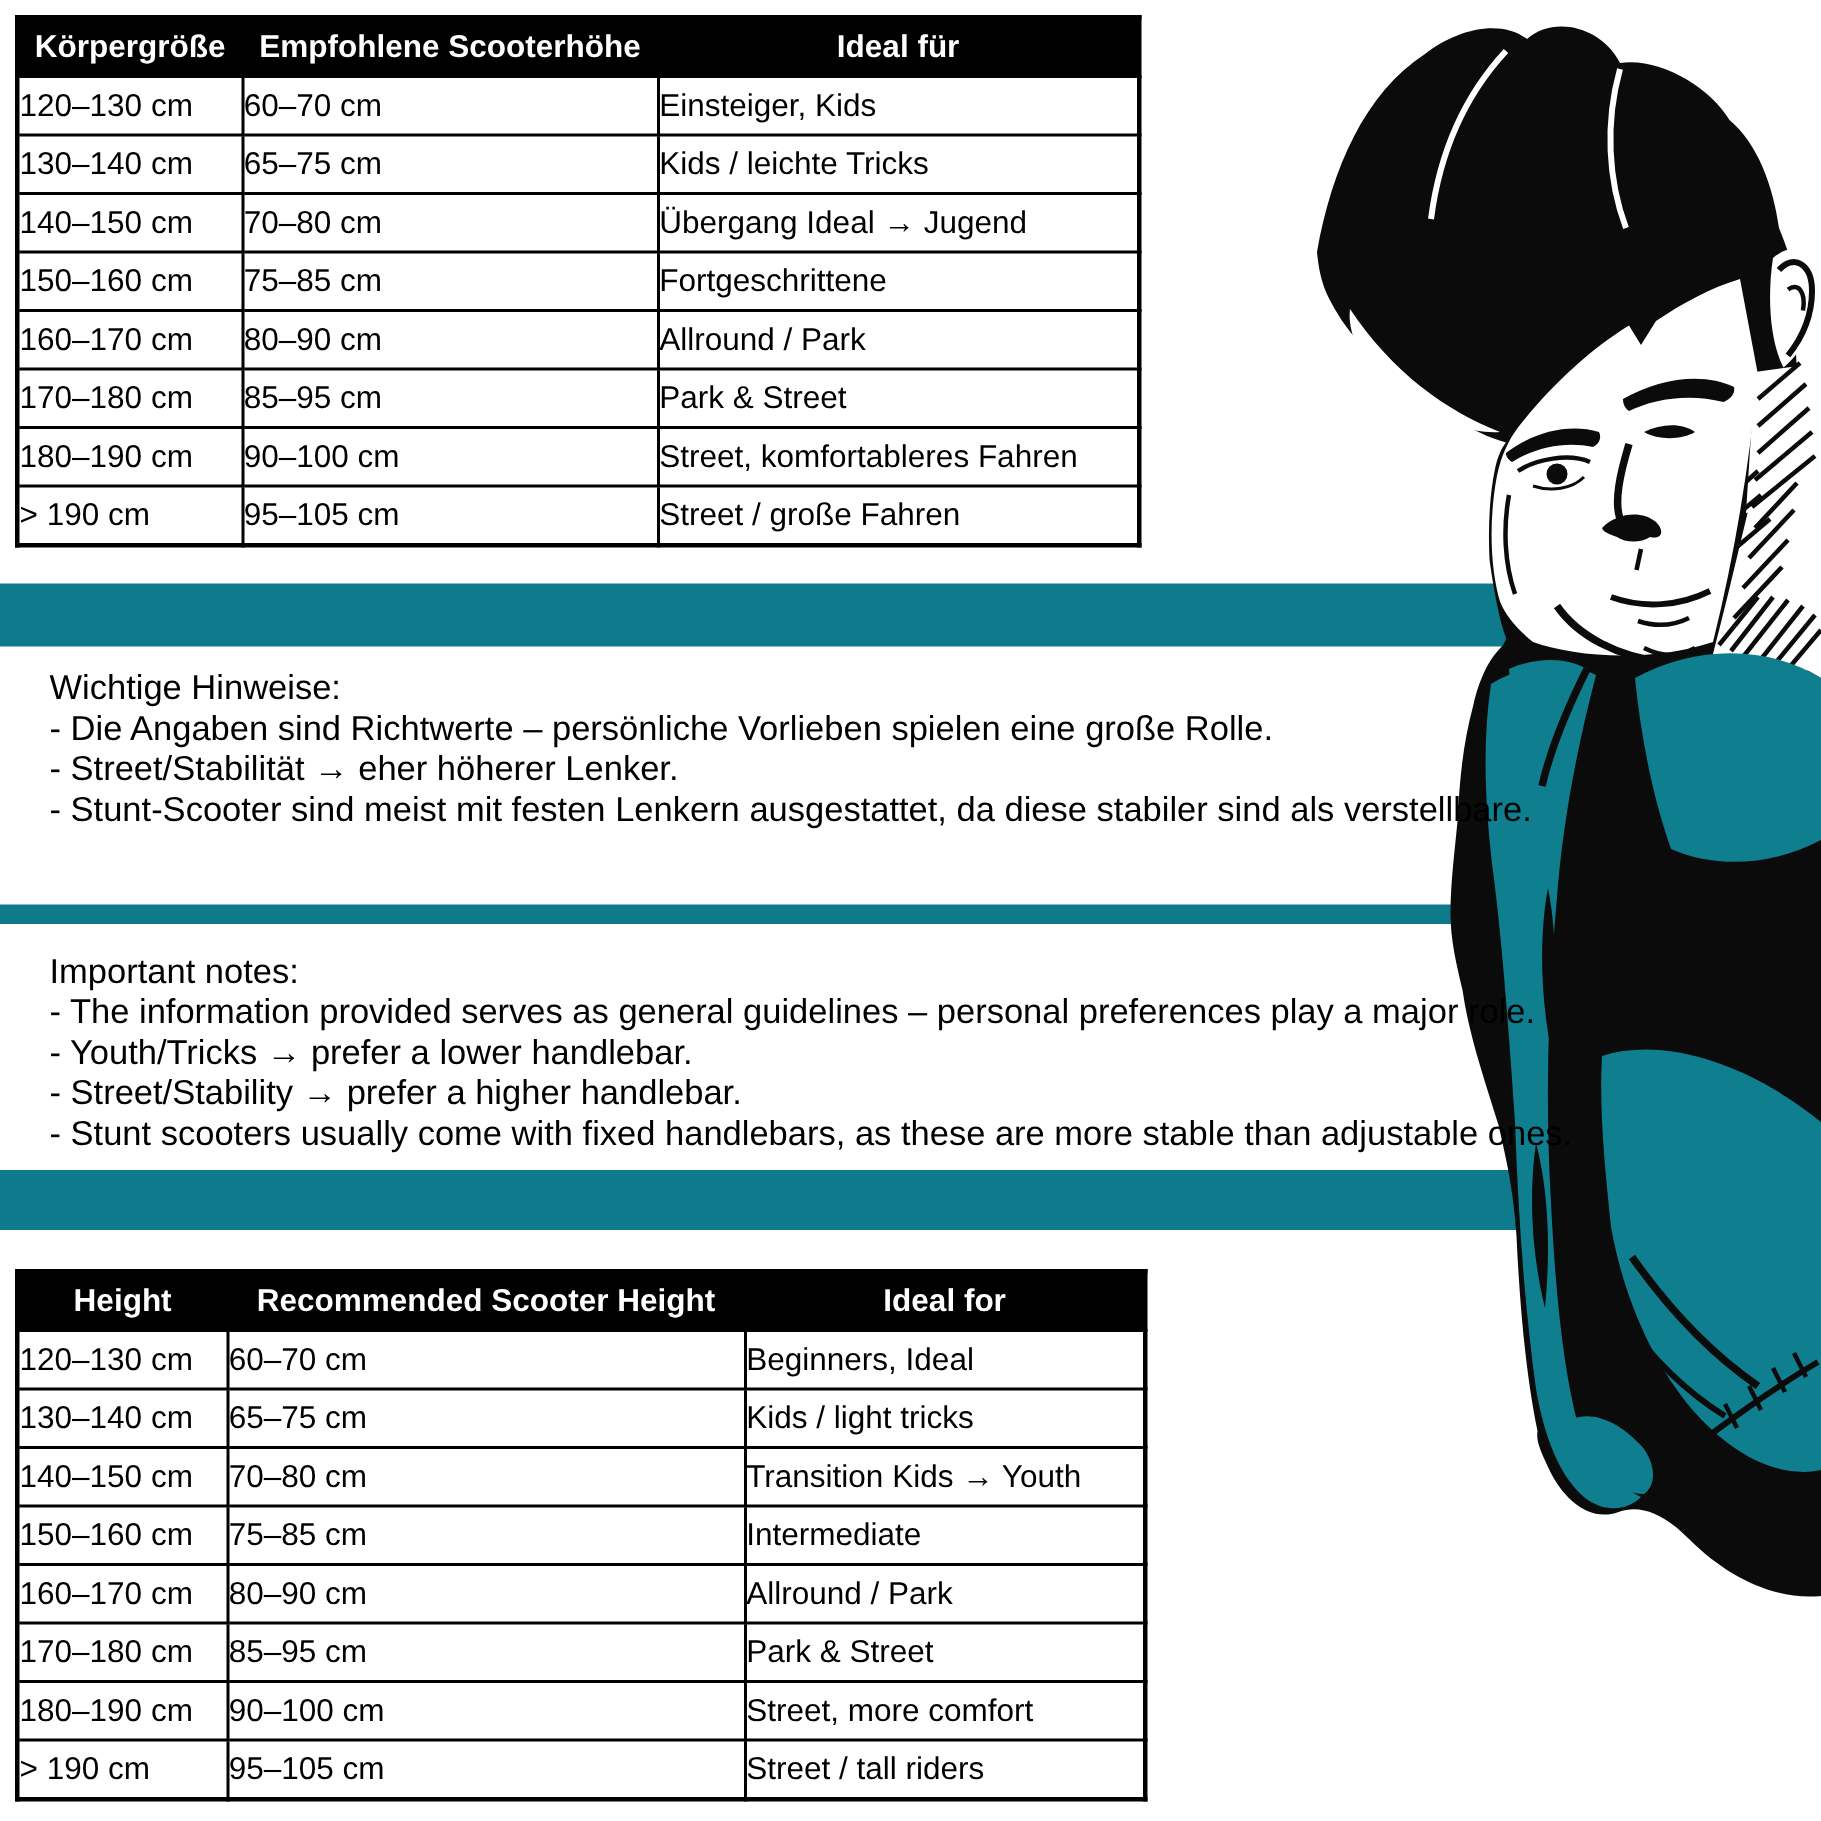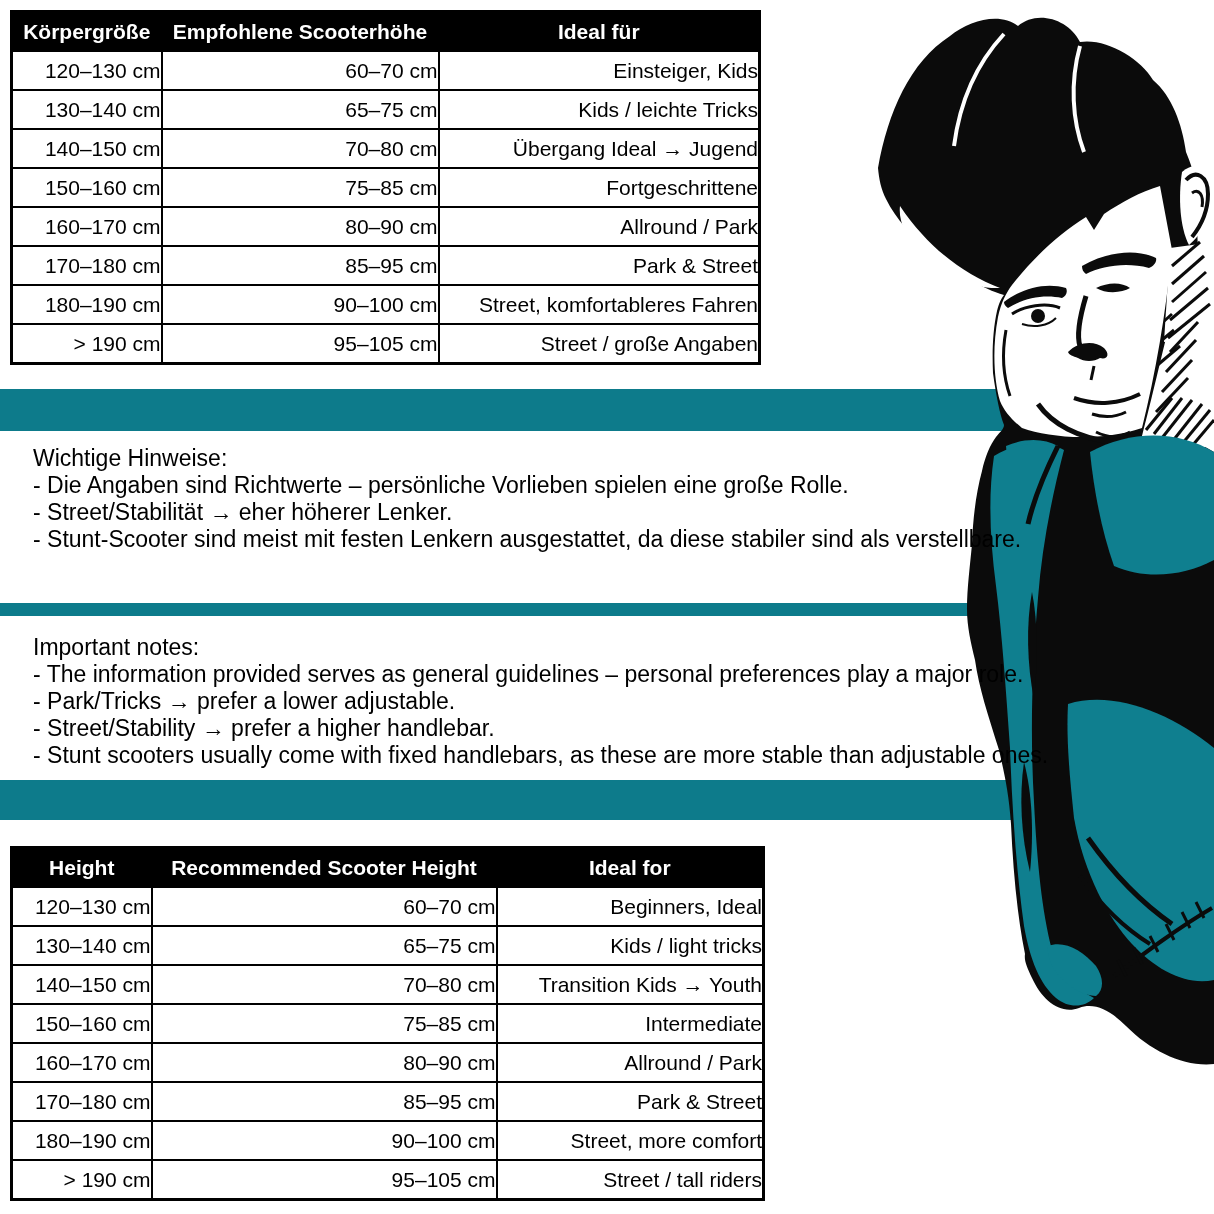--- a/index.html
+++ b/index.html
@@ -21,21 +21,21 @@
     position:absolute;border-collapse:collapse;table-layout:fixed;
     background:#fff;z-index:3;border:3px solid #000;
   }
   #table-de{left:10px;top:10px;width:748px;padding-left:12px;}
   #table-en{left:10px;top:846px;width:752px;}
   table.sizetable th{
     background:#000;color:#fff;font-weight:bold;font-size:21px;
     height:37px;border:2px solid #000;padding:0;text-align:center;
   }
   table.sizetable td{
-    font-size:21px;text-align:right;height:37px;border:2px solid #000;
+    font-size:21px;text-align:left;height:37px;border:2px solid #000;
     padding:0;background:#fff;white-space:nowrap;
   }
   .notes{position:absolute;left:33px;width:930px;z-index:3;font-size:23px;line-height:27px;}
   #notes-de{top:445px;}
   #notes-en{top:634px;}
   .notes div{white-space:nowrap;}
   #figure-svg{position:absolute;left:854px;top:0;width:360px;height:1100px;z-index:2;}
 </style>
 </head>
 <body>
@@ -89,36 +89,36 @@
         <td>Park &amp; Street</td>
       </tr>
       <tr>
         <td>180–190 cm</td>
         <td>90–100 cm</td>
         <td>Street, komfortableres Fahren</td>
       </tr>
       <tr>
         <td>&gt; 190 cm</td>
         <td>95–105 cm</td>
-        <td>Street / große Angaben</td>
+        <td>Street / große Fahren</td>
       </tr>
     </tbody>
   </table>
 
 <div class="notes" id="notes-de">
   <div>Wichtige Hinweise:</div>
   <div>- Die Angaben sind Richtwerte – persönliche Vorlieben spielen eine große Rolle.</div>
   <div>- Street/Stabilität → eher höherer Lenker.</div>
   <div>- Stunt-Scooter sind meist mit festen Lenkern ausgestattet, da diese stabiler sind als verstellbare.</div>
 </div>
 
 <div class="notes" id="notes-en">
   <div>Important notes:</div>
   <div>- The information provided serves as general guidelines – personal preferences play a major role.</div>
-  <div>- Park/Tricks → prefer a lower adjustable.</div>
+  <div>- Youth/Tricks → prefer a lower handlebar.</div>
   <div>- Street/Stability → prefer a higher handlebar.</div>
   <div>- Stunt scooters usually come with fixed handlebars, as these are more stable than adjustable ones.</div>
 </div>
 
 <table class="sizetable" id="table-en">
   <colgroup>
       <col style="width:140px">
       <col style="width:345px">
       <col style="width:267px">
     </colgroup>

